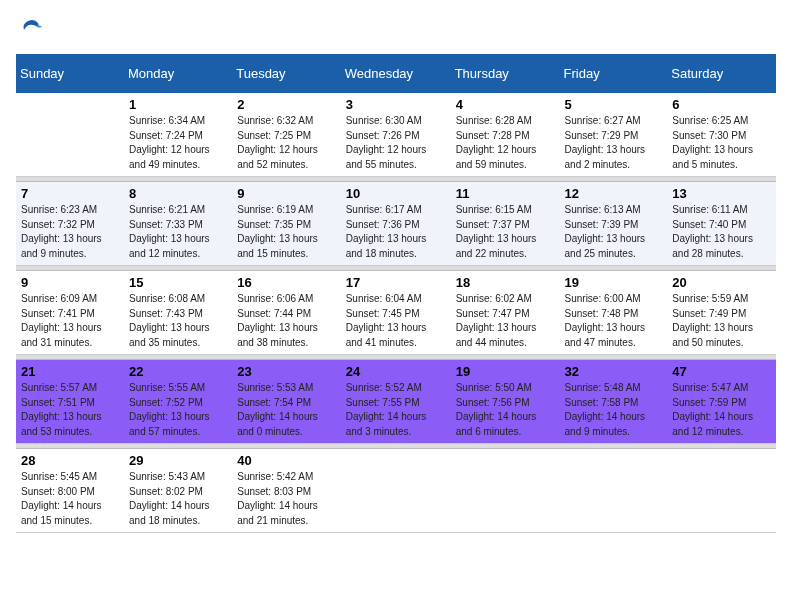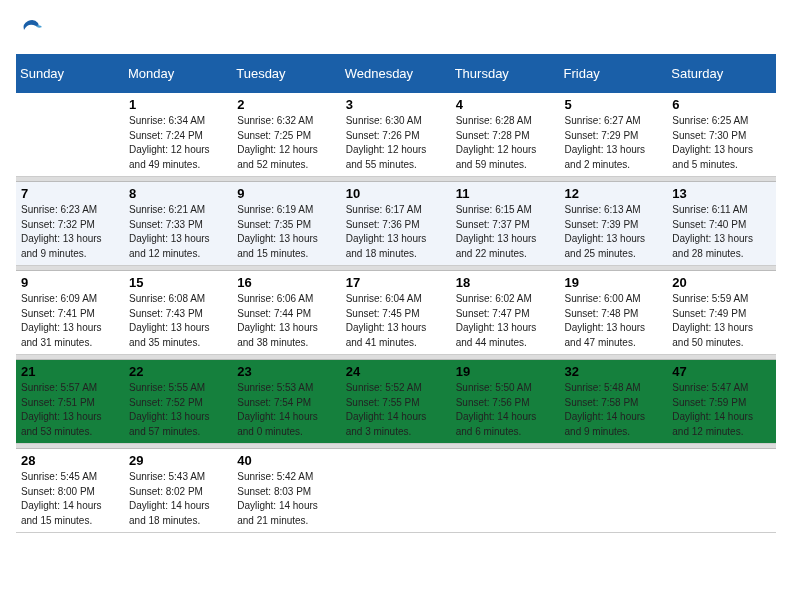--- a/index.html
+++ b/index.html
@@ -201,21 +201,21 @@
           <div class="day-info">Sunrise: 6:00 AM<br>Sunset: 7:48 PM<br>Daylight: 13 hours and 47 minutes.</div>
         </td>
         <td>
           <span class="day-num">20</span>
           <div class="day-info">Sunrise: 5:59 AM<br>Sunset: 7:49 PM<br>Daylight: 13 hours and 50 minutes.</div>
         </td>
       </tr>
       <tr class="row-divider">
         <td colspan="7" style="height: 5px; padding: 0px; background: rgb(221, 221, 221);"></td>
       </tr>
-      <tr style="background: #15803d; border-radius: 6px;">
+      <tr style="background: #8b5cf6; border-radius: 6px;">
         <td>
           <span class="day-num">21</span>
           <div class="day-info">Sunrise: 5:57 AM<br>Sunset: 7:51 PM<br>Daylight: 13 hours and 53 minutes.</div>
         </td>
         <td>
           <span class="day-num">22</span>
           <div class="day-info">Sunrise: 5:55 AM<br>Sunset: 7:52 PM<br>Daylight: 13 hours and 57 minutes.</div>
         </td>
         <td>
           <span class="day-num">23</span>

